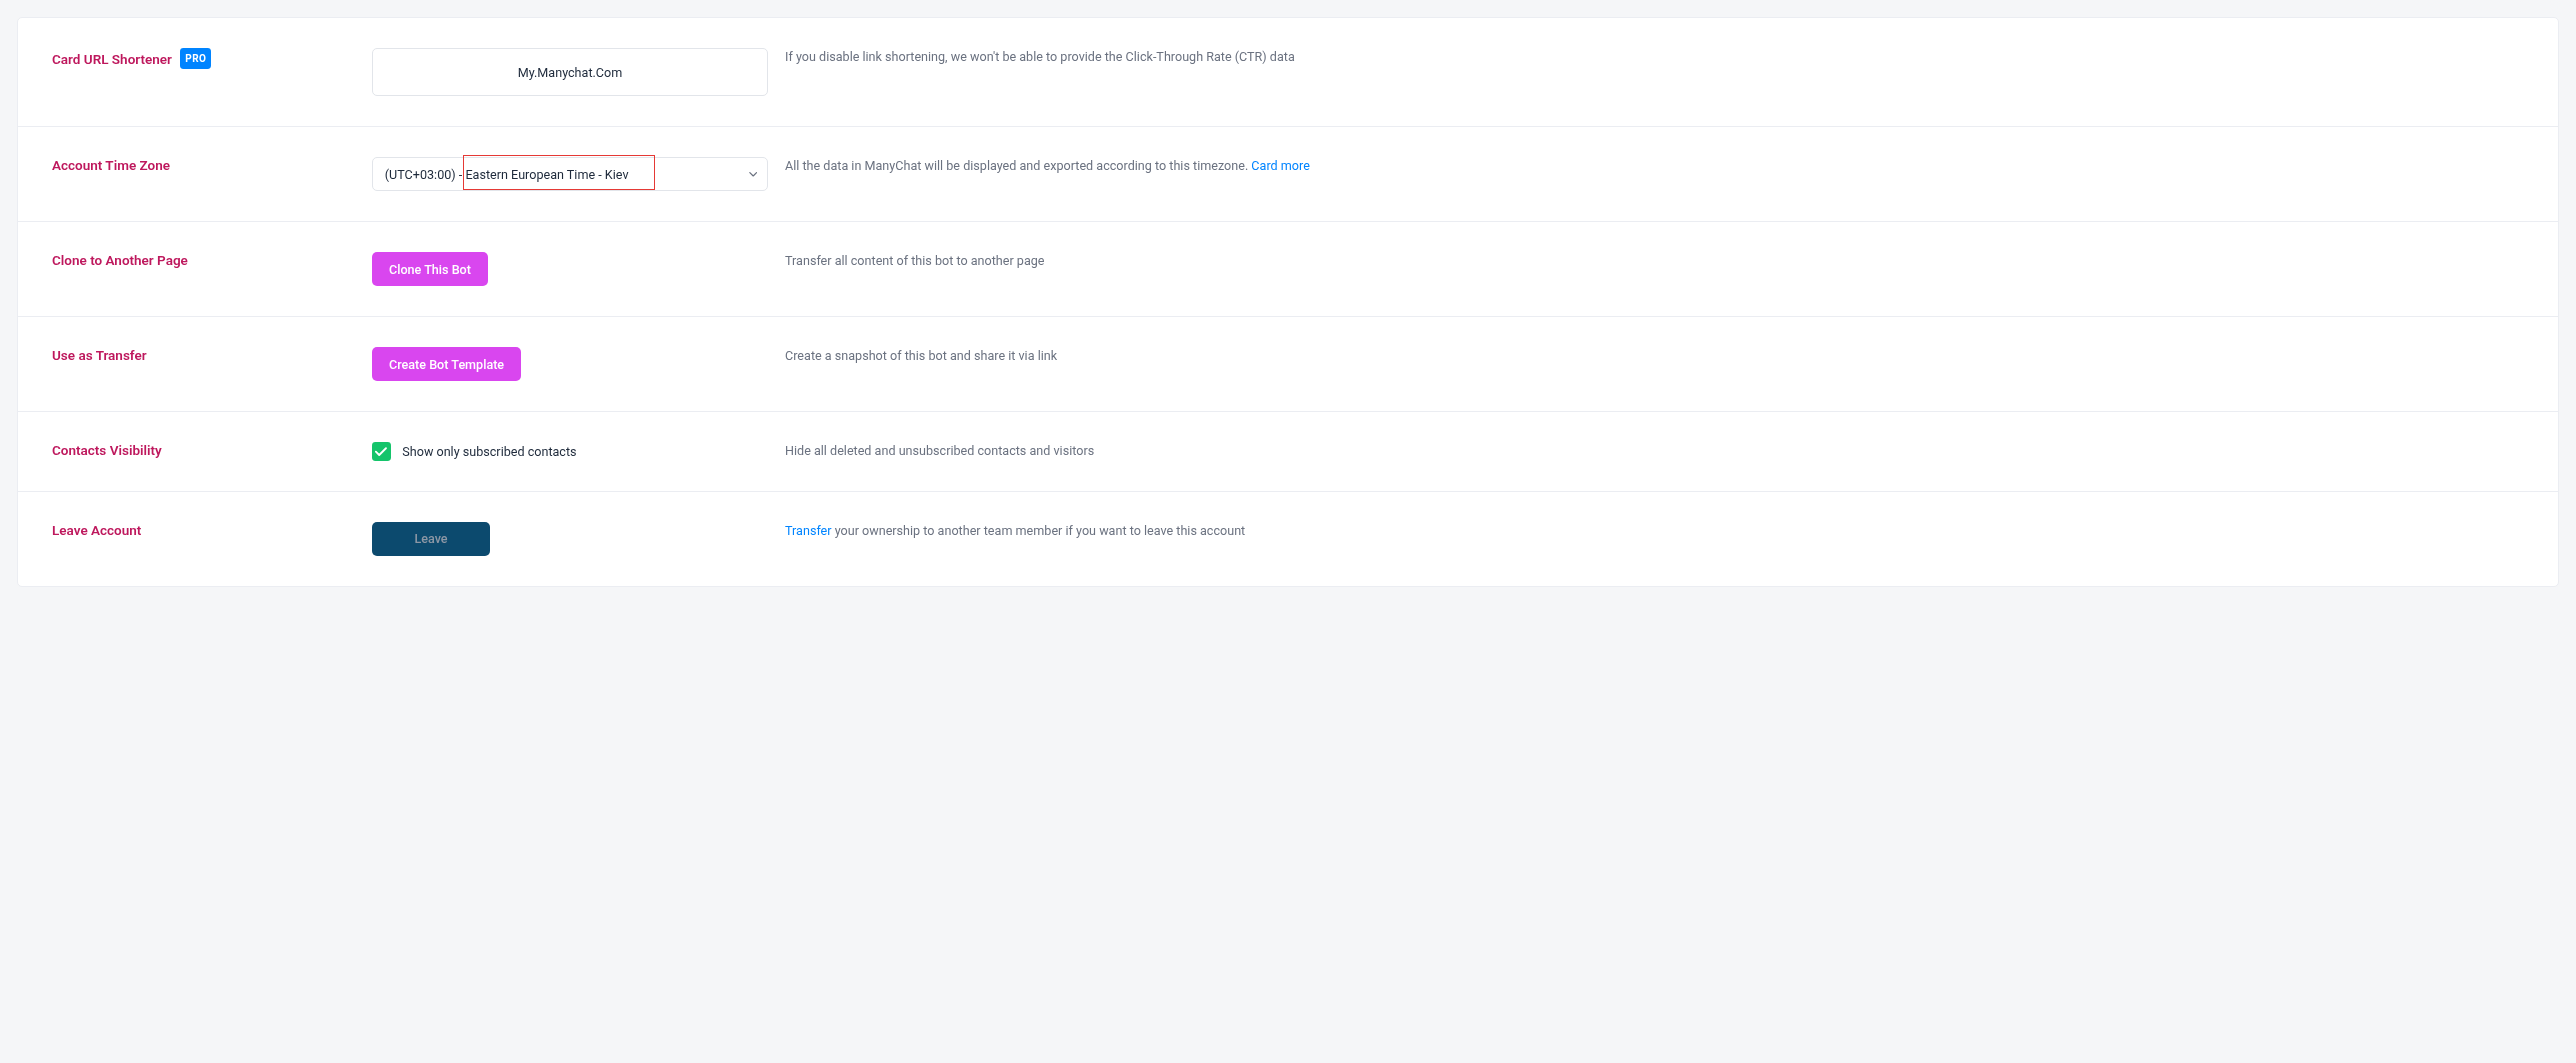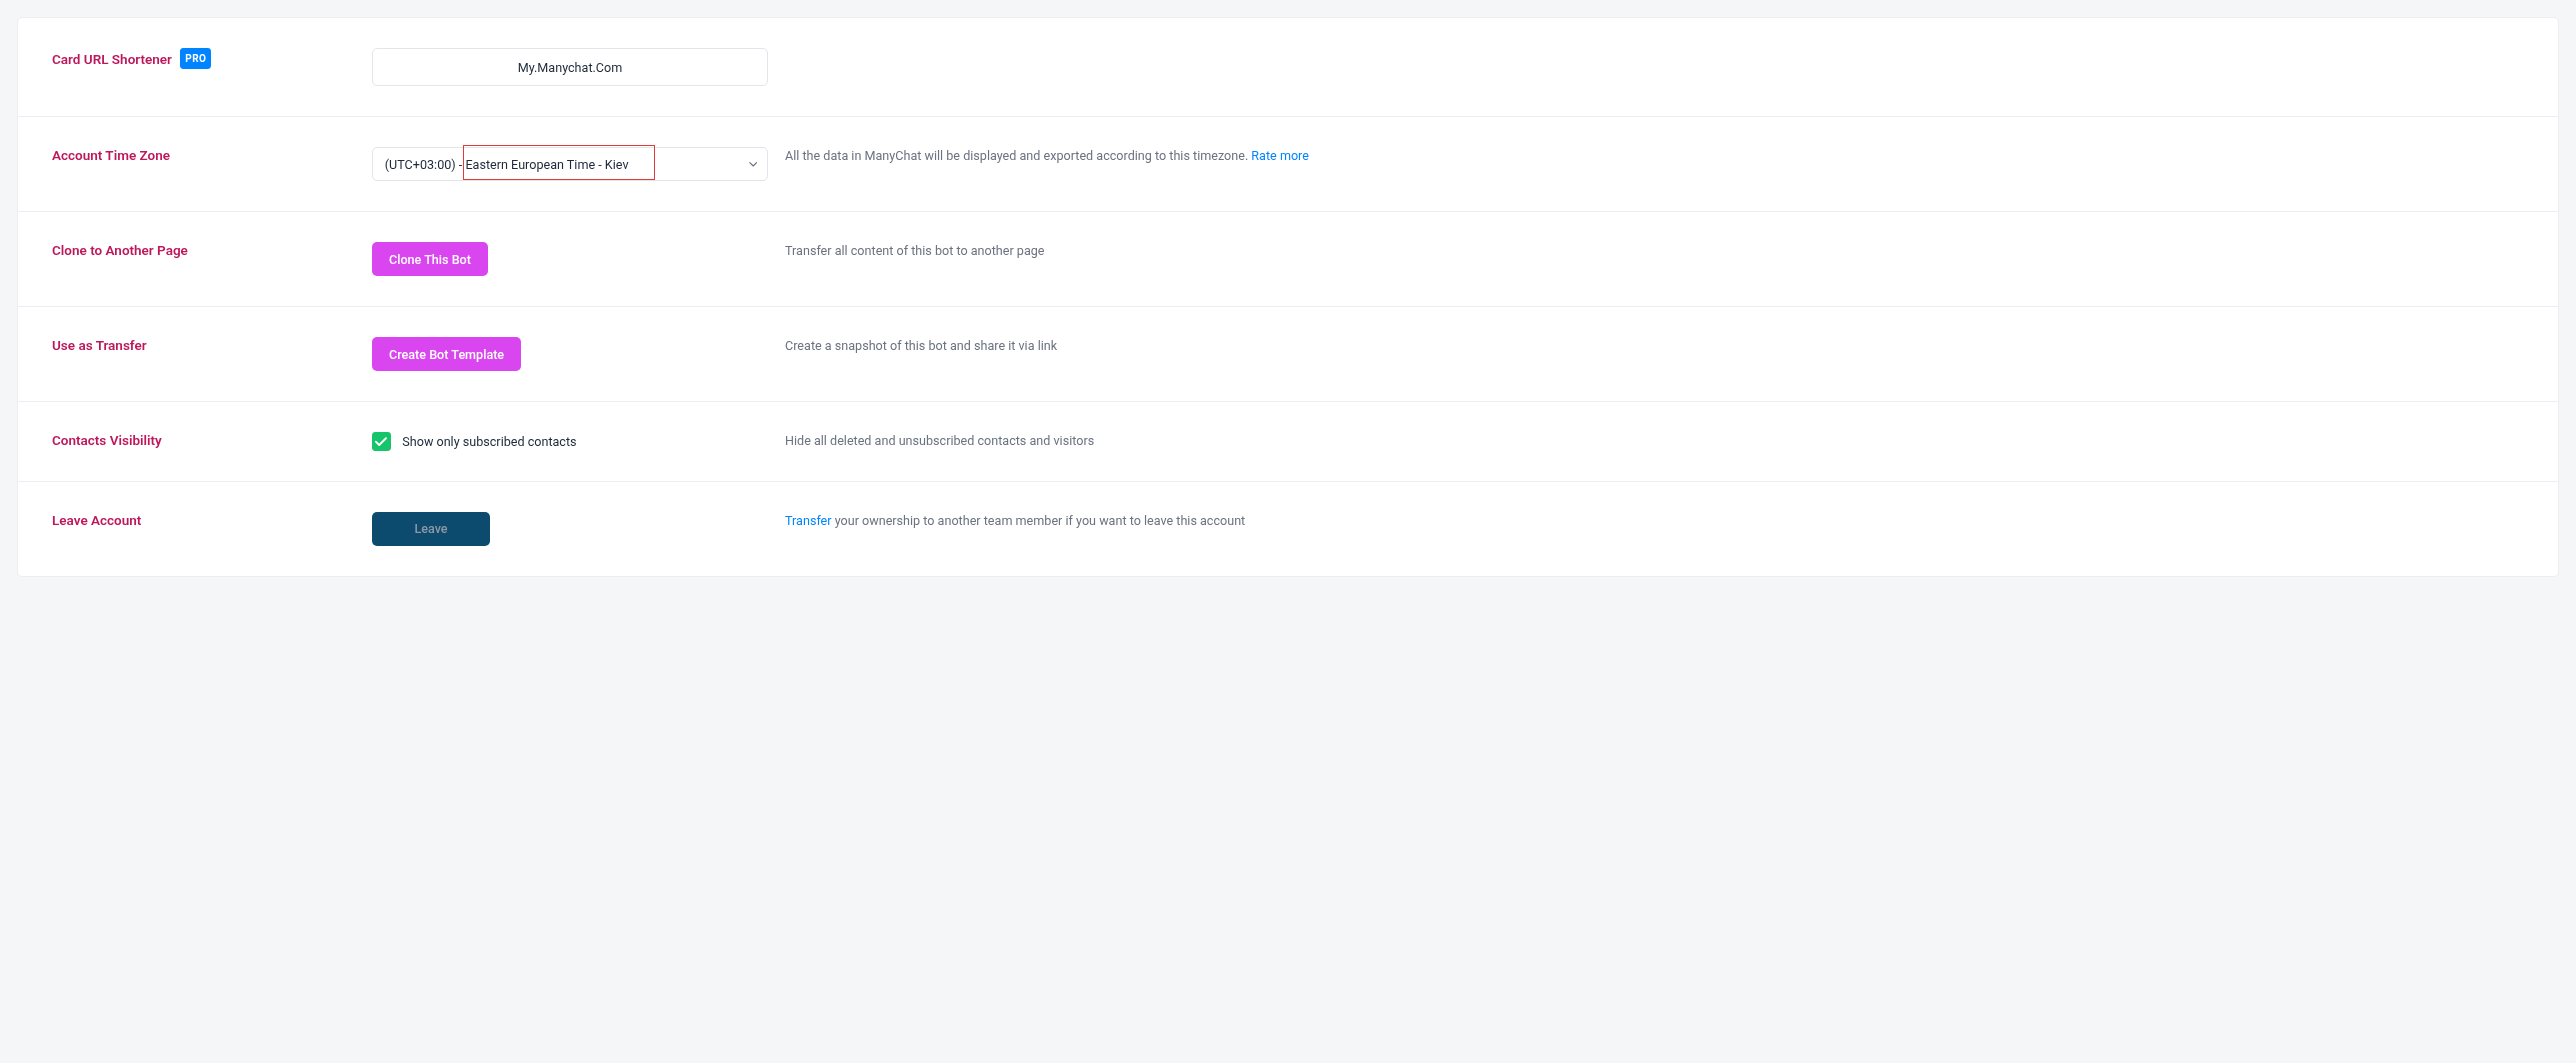--- a/index.html
+++ b/index.html
@@ -56,21 +56,21 @@
       color: #fff;
       font-size: 10px;
       font-weight: 700;
       letter-spacing: 0.4px;
       padding: 5px 5px;
       border-radius: 3.4px;
       text-transform: uppercase;
     }
     .text-input {
       width: 100%;
-      height: 38px;
+      height: 48px;
       border: 0.8px solid #e2e5ea;
       border-radius: 5px;
       padding: 0 11.8px;
       font-size: 12.6px;
       color: #1e2a3b;
       text-align: center;
       font-family: inherit;
     }
     .select-wrap {
       position: relative;
@@ -178,41 +178,42 @@
 <div class="card">
 
   <div class="row">
     <div class="col-label">
       <span class="label-text">Card URL Shortener</span>
       <span class="pro-badge">PRO</span>
     </div>
     <div class="col-control">
       <input type="text" class="text-input" value="My.Manychat.Com" style="">
     </div>
+    <div class="col-desc">If you disable link shortening, we won't be able to provide the Click-Through Rate (CTR) data</div>
   </div>
 
   <div class="row">
     <div class="col-label">
       <span class="label-text">Account Time Zone</span>
     </div>
     <div class="col-control">
       <div class="tz-control-wrapper">
         <div class="select-wrap">
           <span class="select-value">(UTC+03:00) - Eastern European Time - Kiev</span>
           <span class="chevron">
             <svg viewBox="0 0 10 6" fill="none">
                 <path d="M1 1 L5 5 L9 1" stroke="currentColor" stroke-width="1.5" stroke-linecap="round" stroke-linejoin="round"></path>
               </svg>
           </span>
         </div>
         <div class="highlight-box"></div>
       </div>
     </div>
     <div class="col-desc">
-      <span>All the data in ManyChat will be displayed and exported according to this timezone. </span><a class="link">Rate more</a>
+      <span>All the data in ManyChat will be displayed and exported according to this timezone. </span><a class="link">Card more</a>
     </div>
   </div>
 
   <div class="row">
     <div class="col-label">
       <span class="label-text">Clone to Another Page</span>
     </div>
     <div class="col-control">
       <button class="btn btn-primary">Clone This Bot</button>
     </div>

